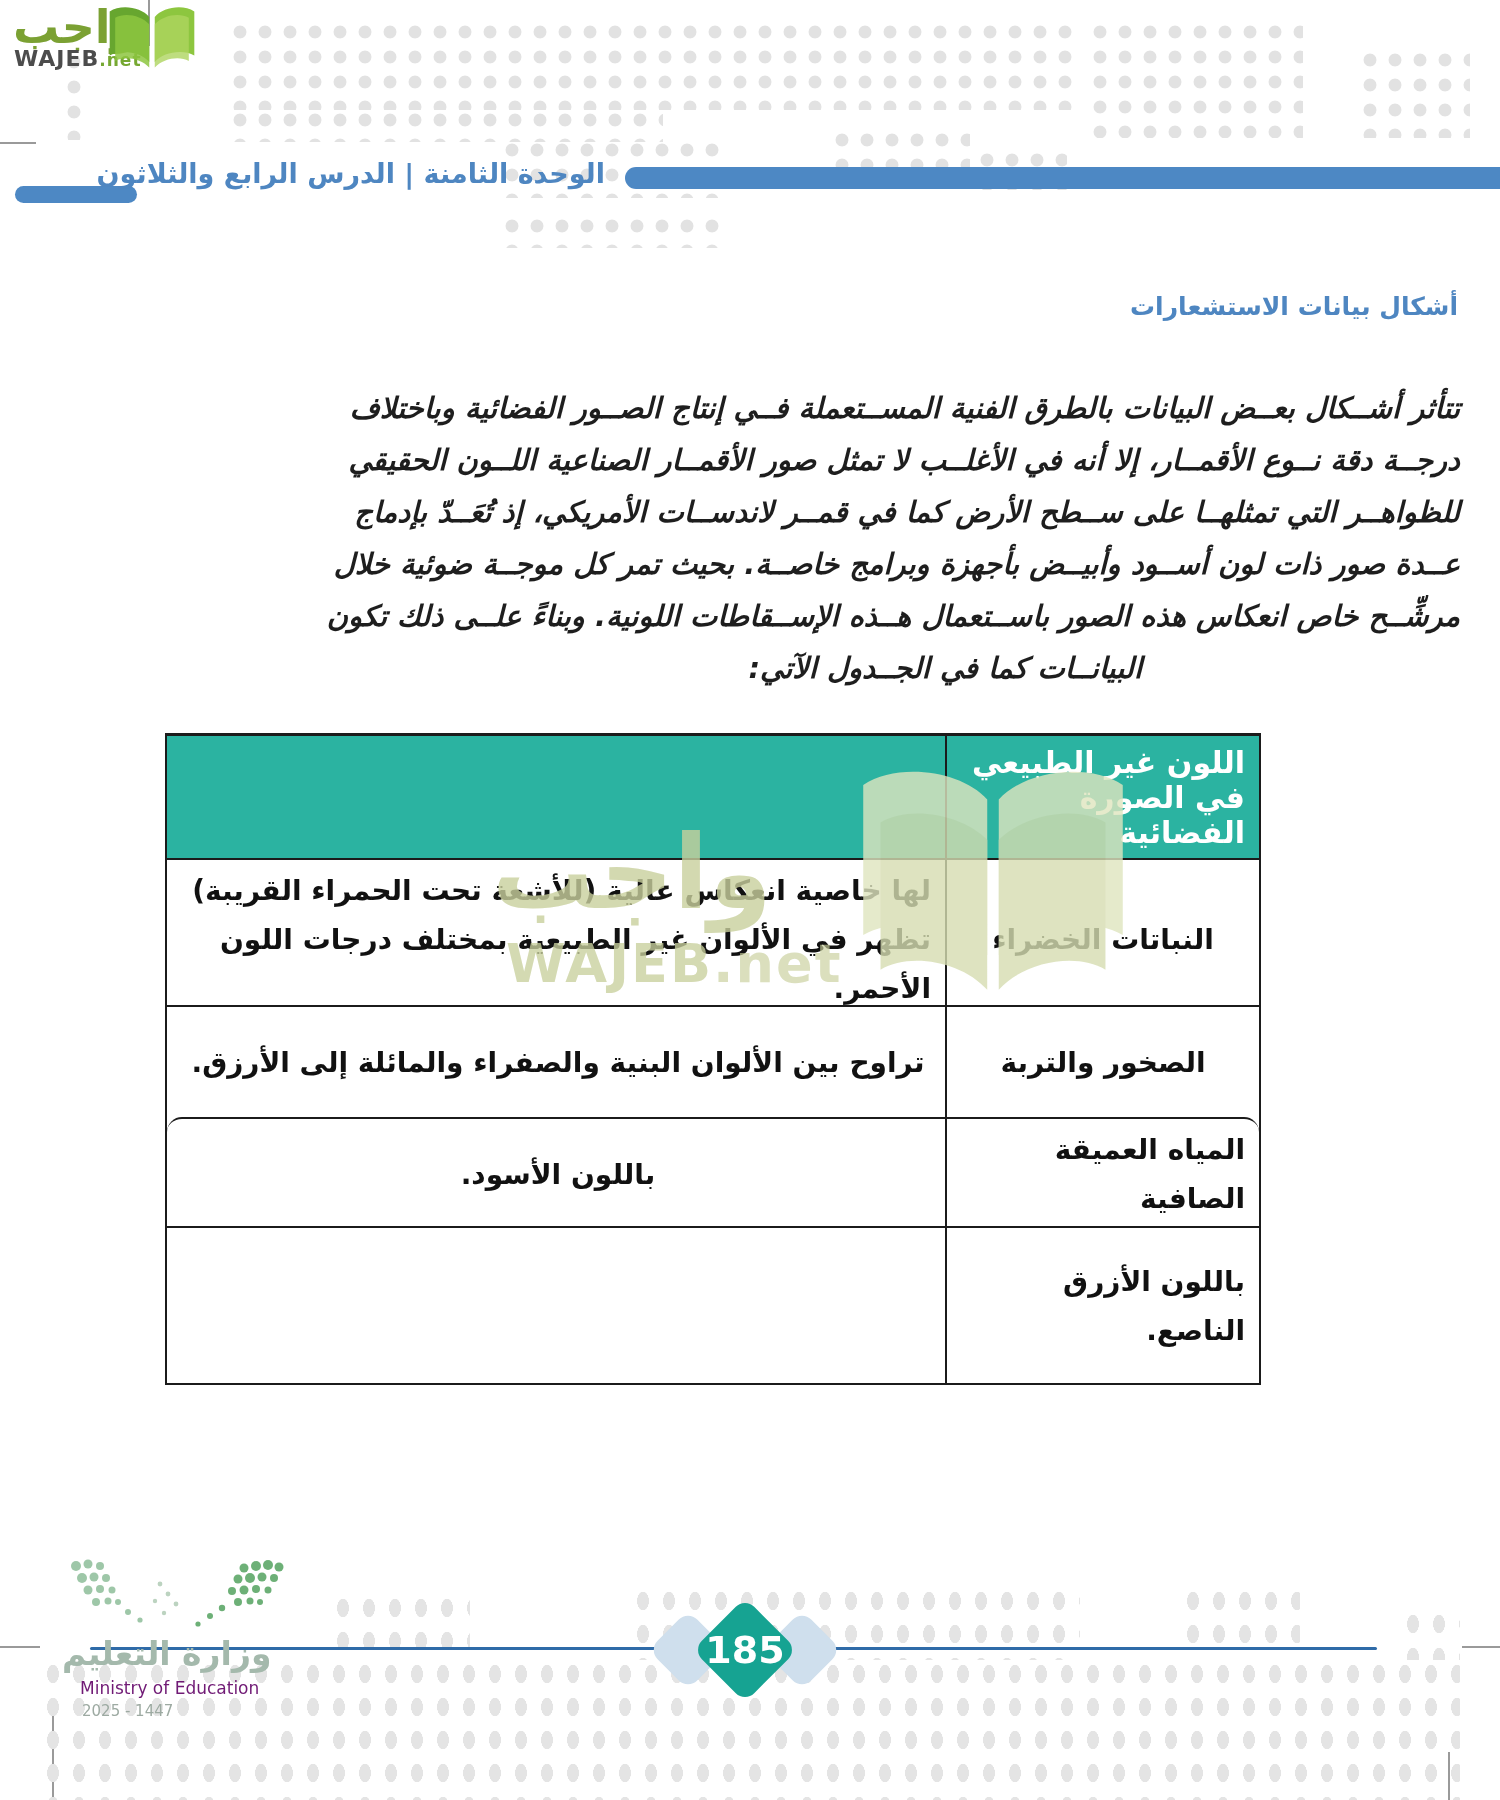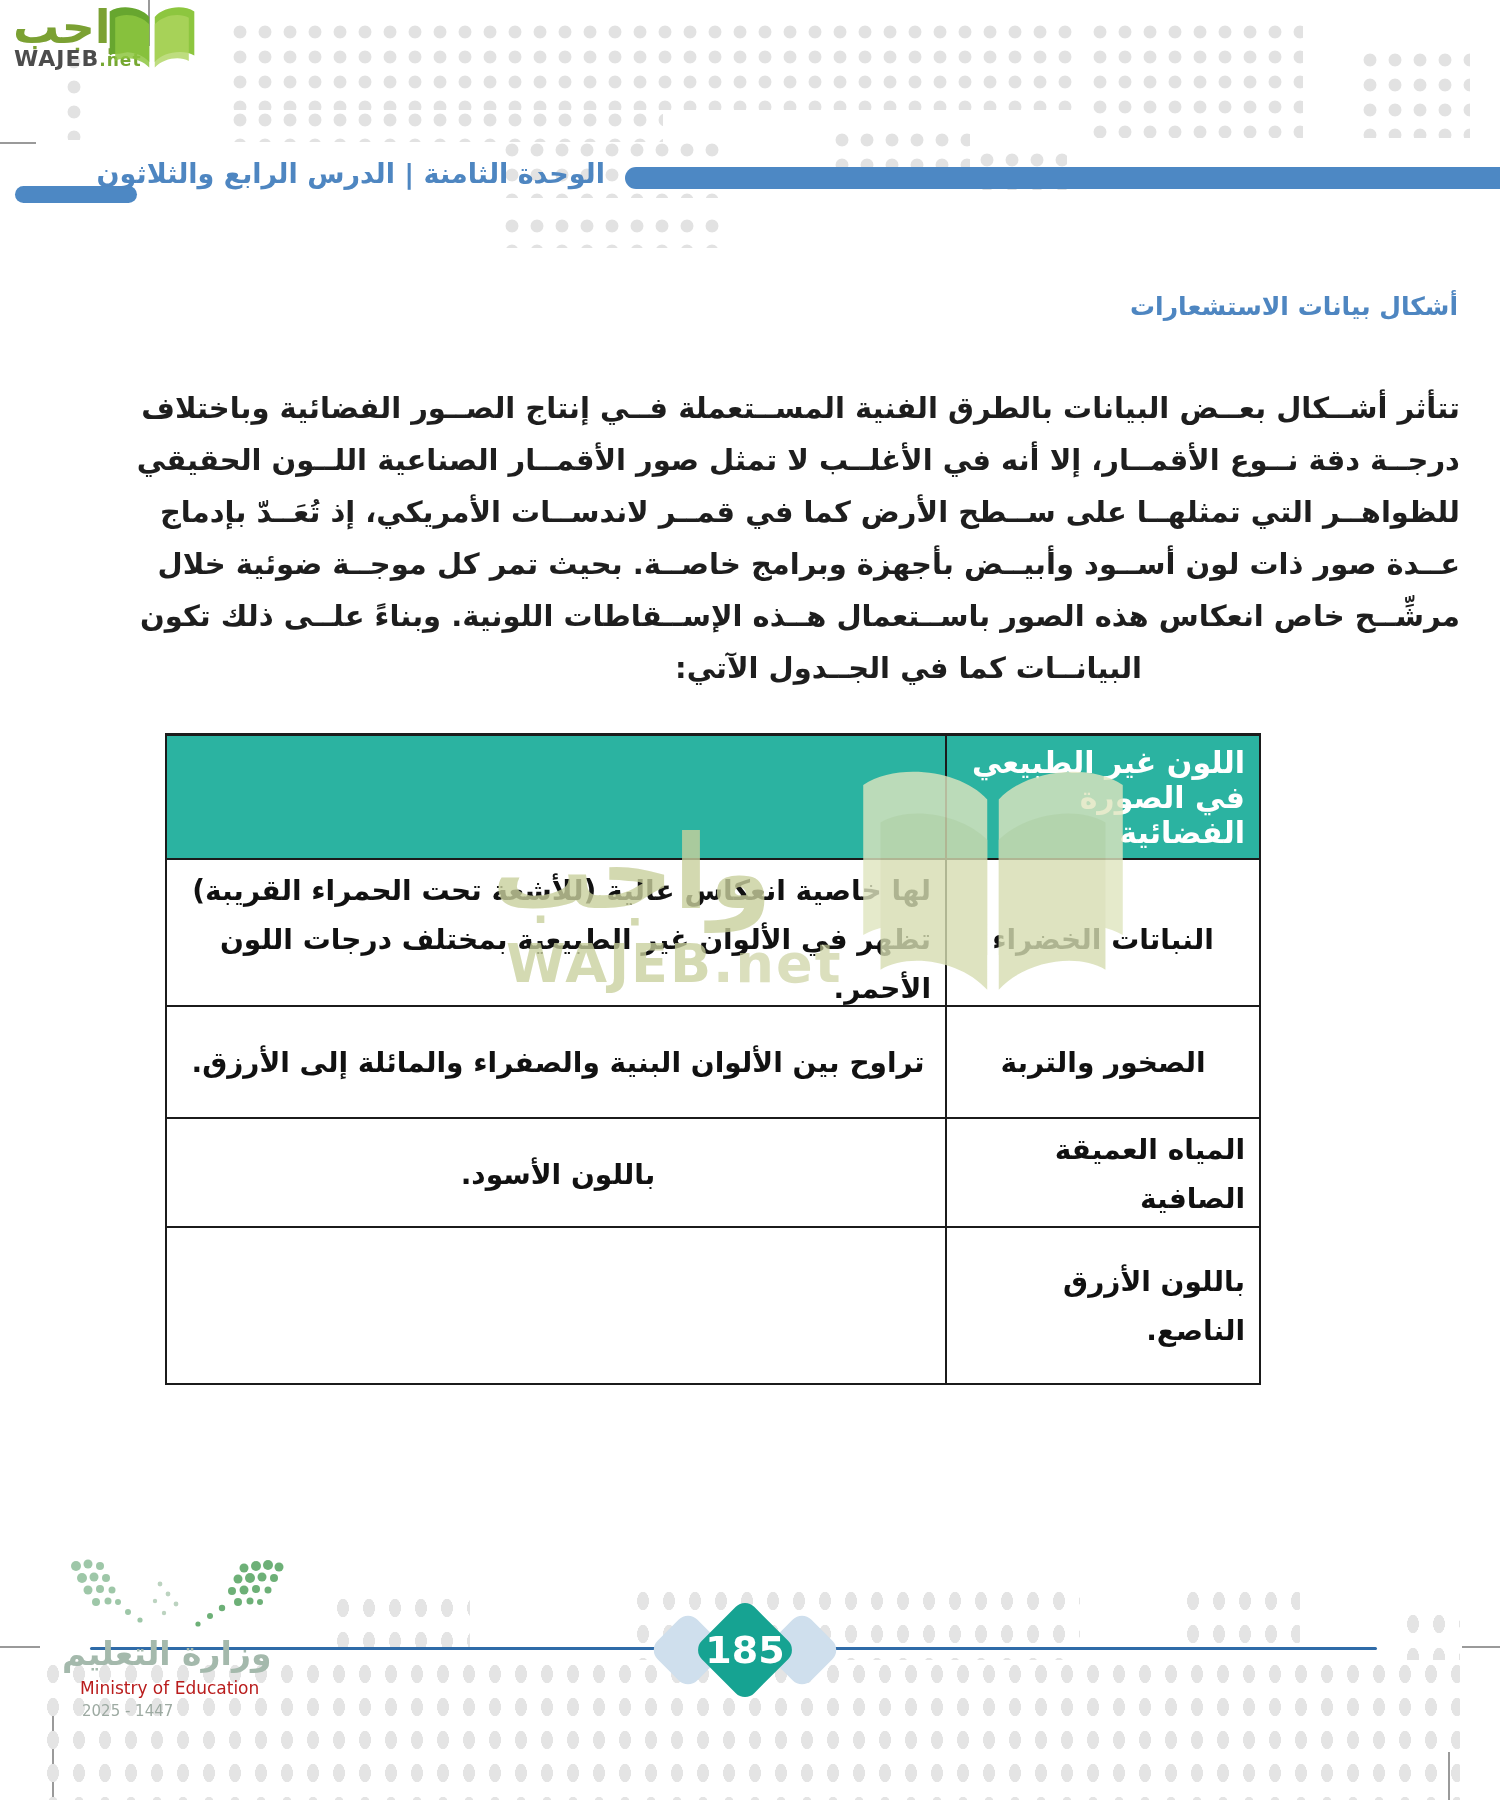--- a/index.html
+++ b/index.html
@@ -20,50 +20,50 @@
   .brand-en .tld{color:#76a832;font-size:17px;}
   .brand-book{position:absolute;left:96px;top:0px;}
   
   .hbar-small{position:absolute;left:15px;top:186px;width:122px;height:17px;background:#4d88c4;border-radius:9px;z-index:1;}
   .hbar-long{position:absolute;left:625px;top:167px;width:875px;height:22px;background:#4d88c4;border-radius:11px 0 0 11px;z-index:1;}
   .htext{position:absolute;left:185px;top:158px;width:420px;text-align:right;font-size:27px;font-weight:bold;color:#4e86c1;z-index:2;white-space:nowrap;}
   
   .title{position:absolute;right:42px;top:292px;width:1000px;text-align:right;
          font-size:25px;font-weight:bold;color:#4e86c1;z-index:2;}
   .para{position:absolute;right:40px;top:382px;width:1360px;z-index:2;
-        font-size:29px;font-weight:bold;color:#1e1e1e;}
+        font-size:29px;font-weight:bold;color:#1e1e1e;font-style:italic;}
   .pline{height:52px;line-height:52px;text-align:right;white-space:nowrap;}
   .pline.last{padding-right:318px;}
   
   .stable{position:absolute;left:165px;top:733px;width:1092px;z-index:1;
           border:2px solid #1b1b1b;border-top-width:3px;background:#ffffff;color:#111;}
   .trow{display:grid;grid-template-columns:314px 774px;direction:rtl;}
   .trow > div{display:flex;align-items:center;justify-content:center;text-align:right;
               padding:6px 14px;box-sizing:border-box;font-weight:bold;}
   .trow > div:first-child{border-left:2px solid #1b1b1b;}
   .thead{height:122px;background:#2bb3a1;color:#ffffff;font-size:30px;}
   .tbody{border-top:2px solid #1b1b1b;font-size:28px;line-height:1.75;}
-  .r1{height:145px;}.r2{height:110px;}.r3{height:107px;}.r4{height:155px;}.r5{height:158px;}
+  .r1{height:145px;}.r2{height:110px;}.r3{height:107px;border-radius:15px;}.r4{height:155px;}.r5{height:158px;}
   
   .wm{position:absolute;z-index:4;pointer-events:none;direction:ltr;}
   .wm-ar{left:492px;top:822px;font-size:102px;font-weight:bold;color:#c9d09d;opacity:.8;line-height:1;}
   .wm-en{left:506px;top:932px;font-size:54px;font-weight:bold;color:#c9d09d;opacity:.78;letter-spacing:2px;}
   .wm-en .tld{opacity:.85;}
   .wm-book{left:848px;top:762px;opacity:.8;}
   
   .blueline{position:absolute;top:1647px;height:3px;background:#2f6ba8;z-index:1;border-radius:2px;}
   .pgshape{position:absolute;z-index:2;border-radius:13px;}
   .pg-side{width:56px;height:56px;background:#cfdfed;top:1622px;}
   .pg-main{width:74px;height:74px;background:#16a392;left:708px;top:1613px;transform:rotate(45deg);z-index:3;}
   .pg-num{position:absolute;left:708px;top:1613px;width:74px;height:74px;z-index:4;
           display:flex;align-items:center;justify-content:center;
           color:#fff;font-size:38px;font-weight:bold;direction:ltr;}
   .ministry{position:absolute;left:60px;top:1556px;width:240px;z-index:2;direction:ltr;}
   .min-ar{position:absolute;left:2px;top:78px;font-size:33px;font-weight:bold;color:#a4b9ac;white-space:nowrap;}
-  .min-en{position:absolute;left:20px;top:122px;font-size:17px;color:#b91c1c;white-space:nowrap;}
+  .min-en{position:absolute;left:20px;top:122px;font-size:17px;color:#701a75;white-space:nowrap;}
   .min-yr{position:absolute;left:22px;top:146px;font-size:15px;color:#9daaa2;white-space:nowrap;}
 </style>
 </head>
 <body>
 
 <div class="page">
 
   <div class="dots" style="left:228px;top:20px;width:845px;height:90px;"></div>
   <div class="dots" style="left:1088px;top:20px;width:215px;height:118px;"></div>
   <div class="dots" style="left:1358px;top:48px;width:112px;height:90px;"></div>

